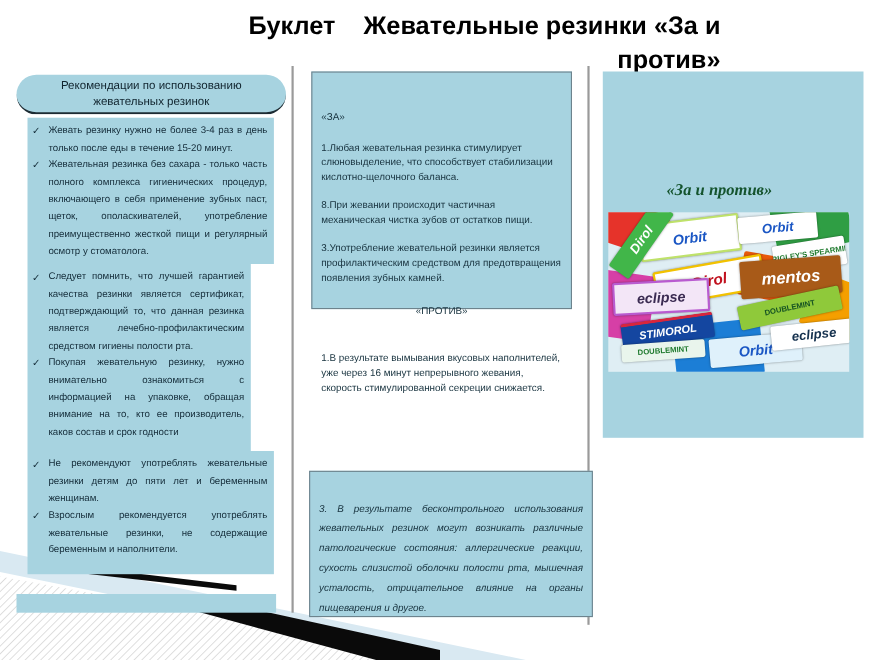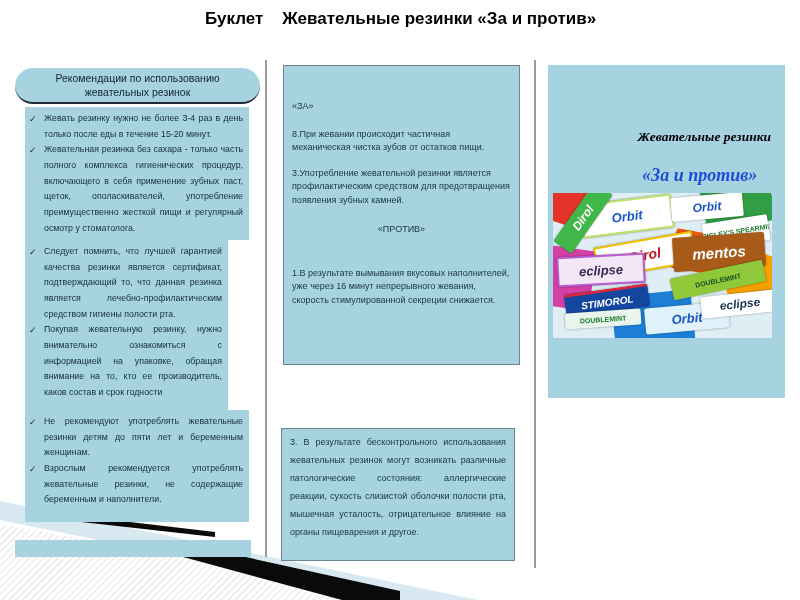--- a/index.html
+++ b/index.html
@@ -4,21 +4,21 @@
 <style>
   html,body{margin:0;padding:0;background:#666;}
   .slide{
     position:relative; width:800px; height:600px; background:#ffffff;
     font-family:"Liberation Sans", sans-serif; overflow:hidden;
     margin:0 auto;
   }
   
   .slide-title{
     position:absolute; left:205px; top:8px; width:450px;
-    text-align:left; font-size:17px; font-weight:bold; color:#000;
+    text-align:right; font-size:23px; font-weight:bold; color:#000;
     line-height:1.35; white-space:pre-wrap;
   }
   
   .decor{position:absolute; left:0; top:0; width:800px; height:600px; z-index:0;}
   
   .divider{position:absolute; width:2px; background:#9a9a9a; z-index:1;}
   .divider.d1{left:265px; top:60px; height:497px;}
   .divider.d2{left:534px; top:60px; height:508px;}
   
   .panel{position:absolute; background:#a7d3e0; z-index:2; box-sizing:border-box;}
@@ -34,37 +34,37 @@
   .lp-box{color:#132b38; font-size:8.8px; padding:4px 6px 4px 4px;}
   .lp-box1{left:25px; top:107px; width:224px; height:133px;}
   .lp-box2{left:25px; top:240px; width:203px; height:170px;}
   .lp-box3{left:25px; top:410px; width:224px; height:112px;}
   .lp-bar{left:15px; top:540px; width:236px; height:17px;}
   .li{display:flex; gap:5px; line-height:1.78; text-align:justify;}
   .li .check{flex:0 0 10px; font-size:9px; line-height:1.78;}
   
   .mp-box{color:#17323e; font-size:9px; line-height:1.5; padding:6px 8px;
           border:1px solid #6d838d;}
-  .mp-box1{left:283px; top:65px; width:237px; height:300px;}
+  .mp-box1{left:283px; top:65px; width:237px; height:216px;}
   .mp-box2{left:281px; top:364px; width:239px; height:62px; line-height:1.95; text-align:justify;}
-  .mp-box3{left:281px; top:427px; width:234px; height:133px; line-height:2.0; text-align:justify; padding-top:4px;}
+  .mp-box3{left:281px; top:427px; width:258px; height:133px; line-height:2.0; text-align:justify; padding-top:24px;font-style:italic;}
   .mp-box2{top:364px;}
   .mp-box3{top:428px;}
   .mp-za{margin-top:28px; margin-bottom:14px;}
   .mp-p{margin:0 0 12px 0;}
   .mp-protiv{text-align:center; margin:16px 0 30px 0;}
   
   .rp-panel{left:548px; top:65px; width:237px; height:333px;}
   .rp-title1{
     position:absolute; right:14px; top:64px; font-family:"Liberation Serif", serif;
     font-style:italic; font-weight:bold; font-size:13.5px; color:#000;
   }
   .rp-title2{
     position:absolute; left:58px; top:100px; font-family:"Liberation Serif", serif;
-    font-style:italic; font-weight:bold; font-size:18px; color:#1d4ed8;margin-left:36px;
+    font-style:italic; font-weight:bold; font-size:15px; color:#14532d;
   }
   
   .gum{position:absolute; left:5px; top:128px; width:219px; height:145px;
        background:#dfeef4; overflow:hidden;}
   .blob{position:absolute; border-radius:2px;}
   .b1{left:-8px; top:-6px; width:60px; height:40px; background:#e6332a; transform:rotate(18deg);}
   .b2{left:150px; top:-10px; width:70px; height:44px; background:#2f9e44; transform:rotate(-12deg);}
   .b3{left:-10px; top:55px; width:50px; height:60px; background:#d63fa6; transform:rotate(8deg);}
   .b4{left:180px; top:60px; width:50px; height:50px; background:#f59f00; transform:rotate(20deg);}
   .b5{left:60px; top:100px; width:80px; height:50px; background:#1c7ed6; transform:rotate(-6deg);}
@@ -152,31 +152,31 @@
     <div class="li">
       <span class="check">✓</span>
       <span>Взрослым рекомендуется употреблять жевательные резинки, не содержащие беременным и наполнители.</span>
     </div>
   </div>
 
   <div class="panel lp-bar"></div>
 
   <div class="panel mp-box mp-box1">
     <div class="mp-za">«ЗА»</div>
+    <p class="mp-p">1.Любая жевательная резинка стимулирует слюновыделение, что способствует стабилизации кислотно-щелочного баланса.</p>
     <p class="mp-p">8.При жевании происходит частичная механическая чистка зубов от остатков пищи.</p>
     <p class="mp-p">3.Употребление жевательной резинки является профилактическим средством для предотвращения появления зубных камней.</p>
     <div class="mp-protiv">«ПРОТИВ»</div>
     <p class="mp-p">1.В результате вымывания вкусовых наполнителей, уже через 16 минут непрерывного жевания, скорость стимулированной секреции снижается.</p>
   </div>
 
 
   <div class="panel mp-box mp-box3">3. В результате бесконтрольного использования жевательных резинок могут возникать различные патологические состояния: аллергические реакции, сухость слизистой оболочки полости рта, мышечная усталость, отрицательное влияние на органы пищеварения и другое.</div>
 
   <div class="panel rp-panel">
-    <div class="rp-title1">Жевательные резинки</div>
     <div class="rp-title2">«За и против»</div>
     <div class="gum">
       <div class="blob b1"></div>
       <div class="blob b2"></div>
       <div class="blob b3"></div>
       <div class="blob b4"></div>
       <div class="blob b5"></div>
       <div class="blob b6"></div>
       <div class="pack p1">Orbit</div>
       <div class="pack p2">Dirol</div>

